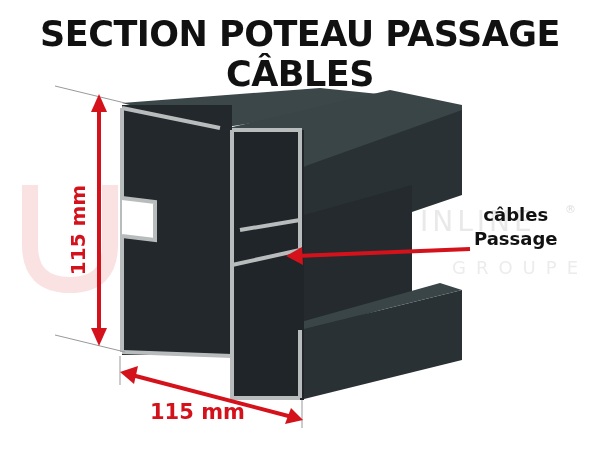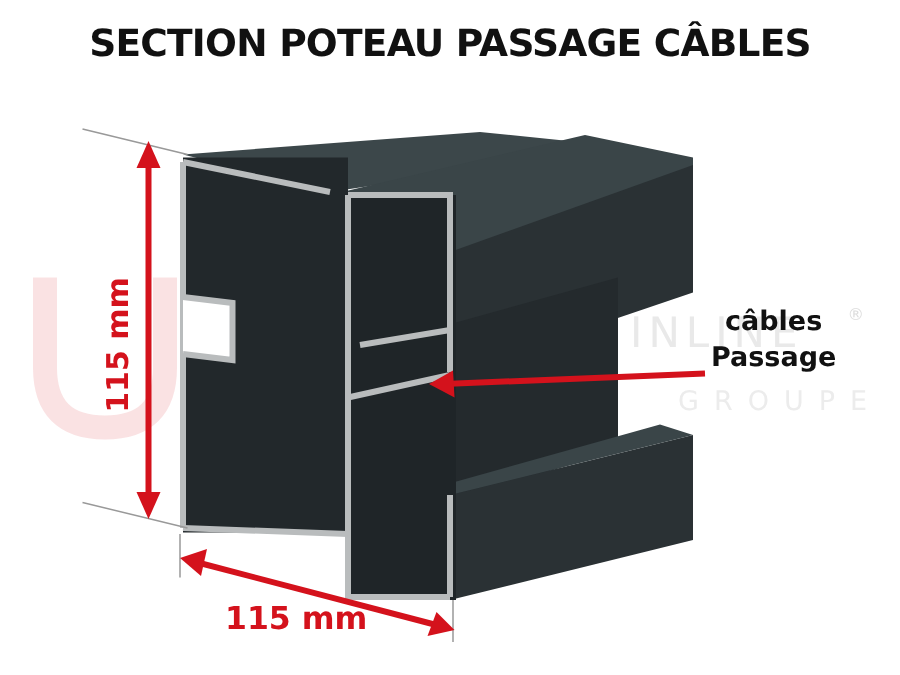--- a/index.html
+++ b/index.html
@@ -1,17 +1,17 @@
 <!DOCTYPE html>
 <html><head>
   <meta charset="utf-8">
   <style>
     html, body { margin:0; padding:0; background:#ffffff; }
     body { width:600px; height:450px; position:relative; overflow:hidden; font-family:"DejaVu Sans", sans-serif; }
-    .title { position:absolute; left:0; top:14px; width:600px; text-align:center; font-family:"DejaVu Sans", sans-serif; font-weight:bold; font-size:25px; color:#111; letter-spacing:-0.5px; }
+    .title { position:absolute; left:0; top:14px; width:600px; text-align:center; font-family:"DejaVu Sans", sans-serif; font-weight:bold; font-size:35px; color:#111; letter-spacing:-0.5px; }
     .dim-v-text { position:absolute; left:48px; top:218px; transform:rotate(-90deg); transform-origin:center; color:#d4121c; font-weight:bold; font-size:20px; white-space:nowrap; width:100px; text-align:center; margin-left:-20px; }
     .dim-h-text { position:absolute; left:150px; top:400px; color:#d4121c; font-weight:bold; font-size:21px; white-space:nowrap; }
     .callout { position:absolute; left:474px; top:203px; color:#111; font-weight:bold; font-size:18px; line-height:24px; text-align:center; }
     .wm-inline { position:absolute; left:420px; top:205px; color:#e9e9e9; font-size:28px; letter-spacing:4px; font-family:"DejaVu Sans", sans-serif; font-weight:400; }
     .wm-groupe { position:absolute; left:452px; top:257px; color:#ececec; font-size:18px; letter-spacing:10px; font-family:"DejaVu Sans", sans-serif; }
     .wm-reg { position:absolute; left:565px; top:203px; color:#ddd; font-size:11px; }
     svg.main { position:absolute; left:0; top:0; }
   </style>
 </head>
 <body>

